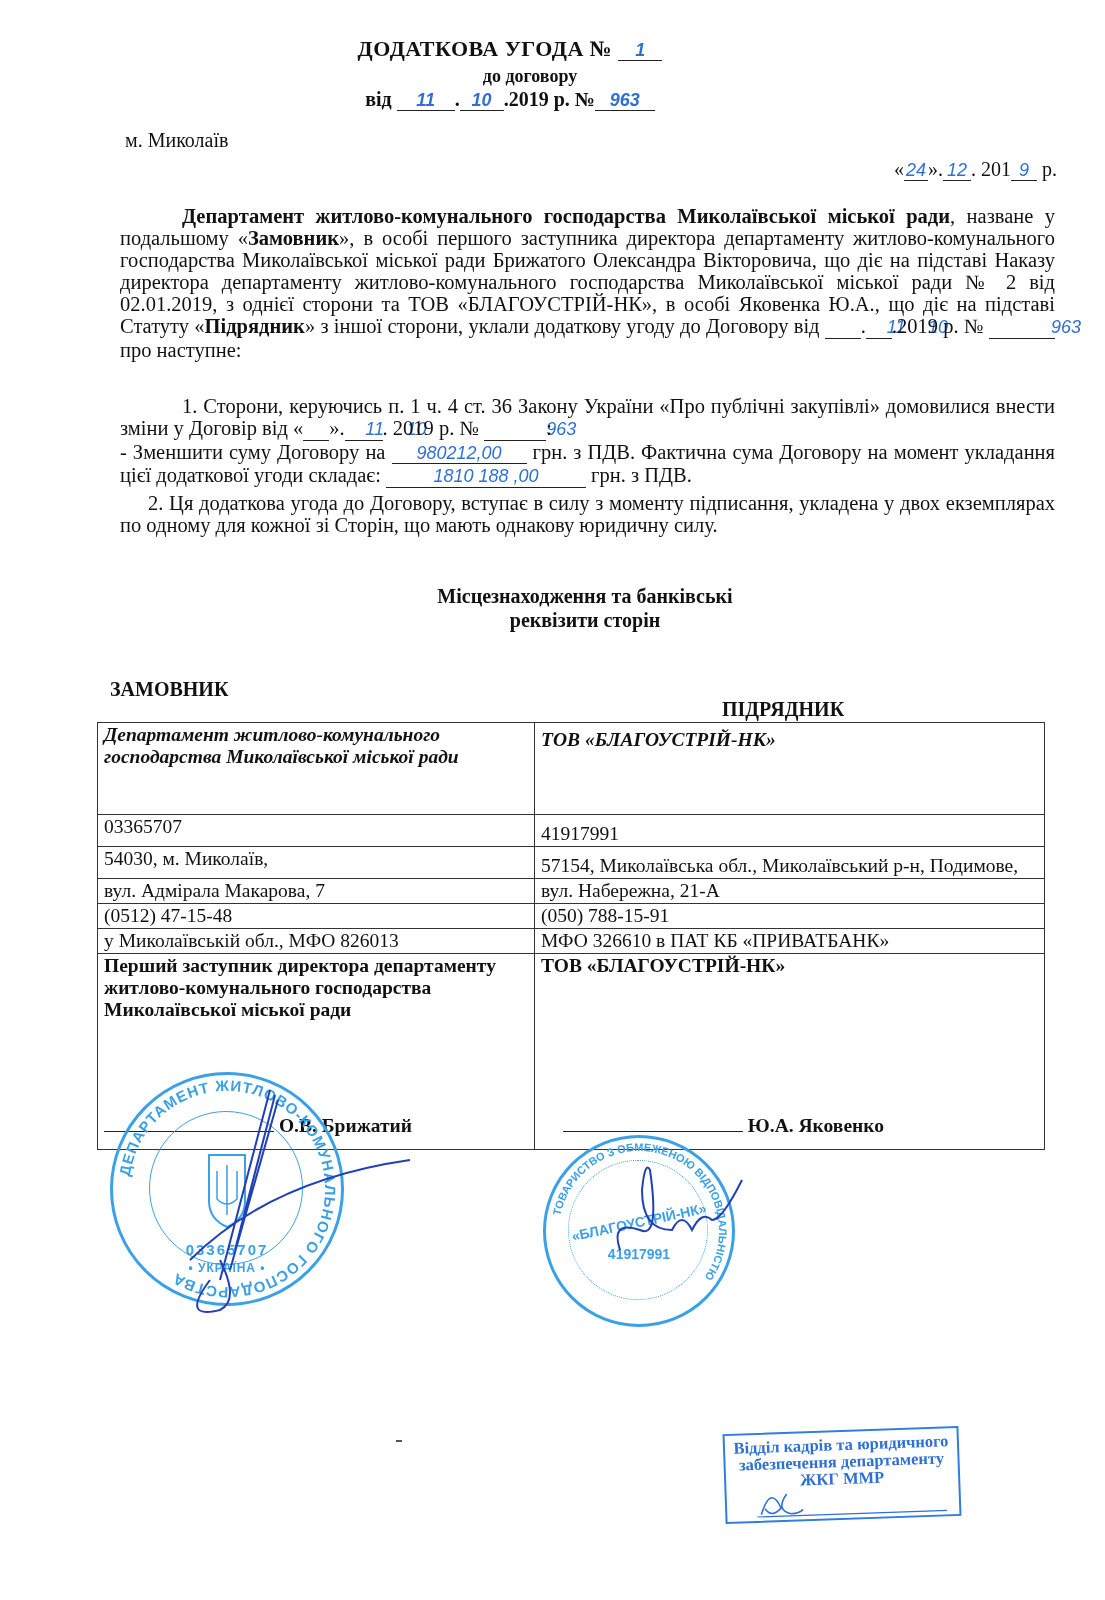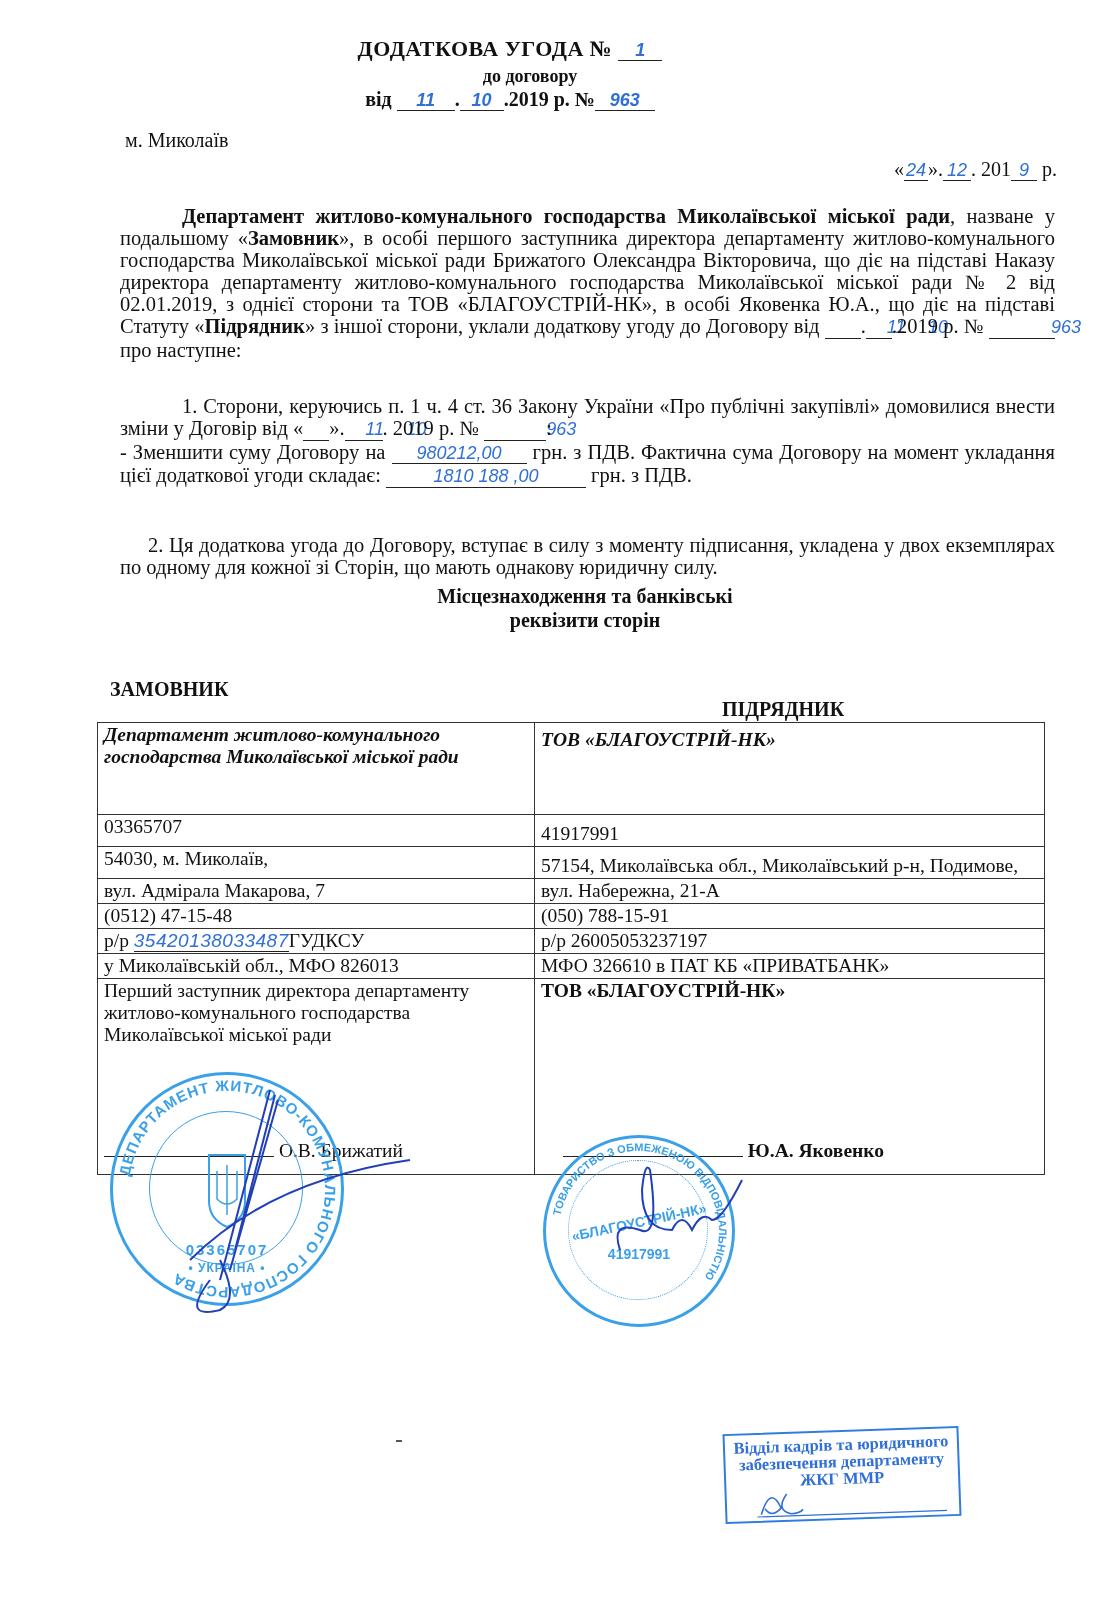--- a/index.html
+++ b/index.html
@@ -51,21 +51,21 @@
 </div>
 
 <div class="abs para" style="top:395px;">
   <p class="indent">
     <span>1. Сторони, керуючись п. 1 ч. 4 ст. 36 Закону України «Про публічні закупівлі» домовилися внести зміни у Договір від  «</span><span class="blank" style="width:26px;"><span class="hw">11</span></span><span>».</span><span class="blank" style="width:38px;"><span class="hw">10</span></span><span>. 2019 р. № </span><span class="blank" style="width:62px;"><span class="hw">963</span></span><span>:</span>
   </p>
   <p>
     <span>- Зменшити суму Договору на </span><span class="blank" style="width:135px;"><span class="hw">980212,00</span></span><span> грн. з ПДВ. Фактична сума Договору на момент укладання цієї додаткової угоди складає: </span><span class="blank" style="width:200px; text-align:center;"><span class="hw">1810 188 ,00</span></span><span> грн. з ПДВ.</span>
   </p>
 </div>
-<div class="abs para" style="top:534px;">
+<div class="abs para" style="top:492px;">
   <p class="indent" style="text-indent:28px;">2. Ця додаткова угода до Договору, вступає в силу з моменту підписання, укладена у двох екземплярах по одному для кожної зі Сторін, що мають однакову юридичну силу.</p>
 </div>
 
 <div class="abs section-h" style="top:584px;">
   <div>Місцезнаходження та банківські</div>
   <div>реквізити сторін</div>
 </div>
 <div class="abs" style="left:110px; top:678px; font-size:20px; font-weight:bold;">ЗАМОВНИК</div>
 <div class="abs" style="left:722px; top:698px; font-size:20px; font-weight:bold;">ПІДРЯДНИК</div>
 
@@ -85,29 +85,25 @@
   </tr>
   <tr>
     <td class="l">вул. Адмірала Макарова, 7</td>
     <td>вул. Набережна, 21-А</td>
   </tr>
   <tr>
     <td class="l">(0512) 47-15-48</td>
     <td>(050) 788-15-91</td>
   </tr>
   <tr>
-    <td class="l"><span>р/р </span><span class="blank" style="border-bottom-width:1px;"><span class="hw" style="font-size:19px; letter-spacing:0.5px;">35420138033487</span></span><span>ГУДКСУ</span></td>
-    <td>р/р 26005053237197</td>
-  </tr>
-  <tr>
     <td class="l">у Миколаївській обл., МФО 826013</td>
     <td>МФО 326610 в ПАТ КБ «ПРИВАТБАНК»</td>
   </tr>
   <tr style="height:196px;">
-    <td class="l" style="font-weight:normal; position:relative;margin-top:25px;">
+    <td class="l" style="font-weight:bold; position:relative;margin-top:25px;">
       <div style="width:400px;">Перший заступник директора департаменту житлово-комунального господарства Миколаївської міської ради</div>
       <div style="position:absolute; left:6px; bottom:12px;">
         <span style="display:inline-block; width:170px; border-bottom:1.5px solid #222;"></span>
         <span>О.В. Брижатий</span>
       </div>
     </td>
     <td style="font-weight:bold; position:relative;">
       <div>ТОВ «БЛАГОУСТРІЙ-НК»</div>
       <div style="position:absolute; right:160px; bottom:12px;margin-top:23px;">
         <span style="display:inline-block; width:180px; border-bottom:1.5px solid #222;"></span>

